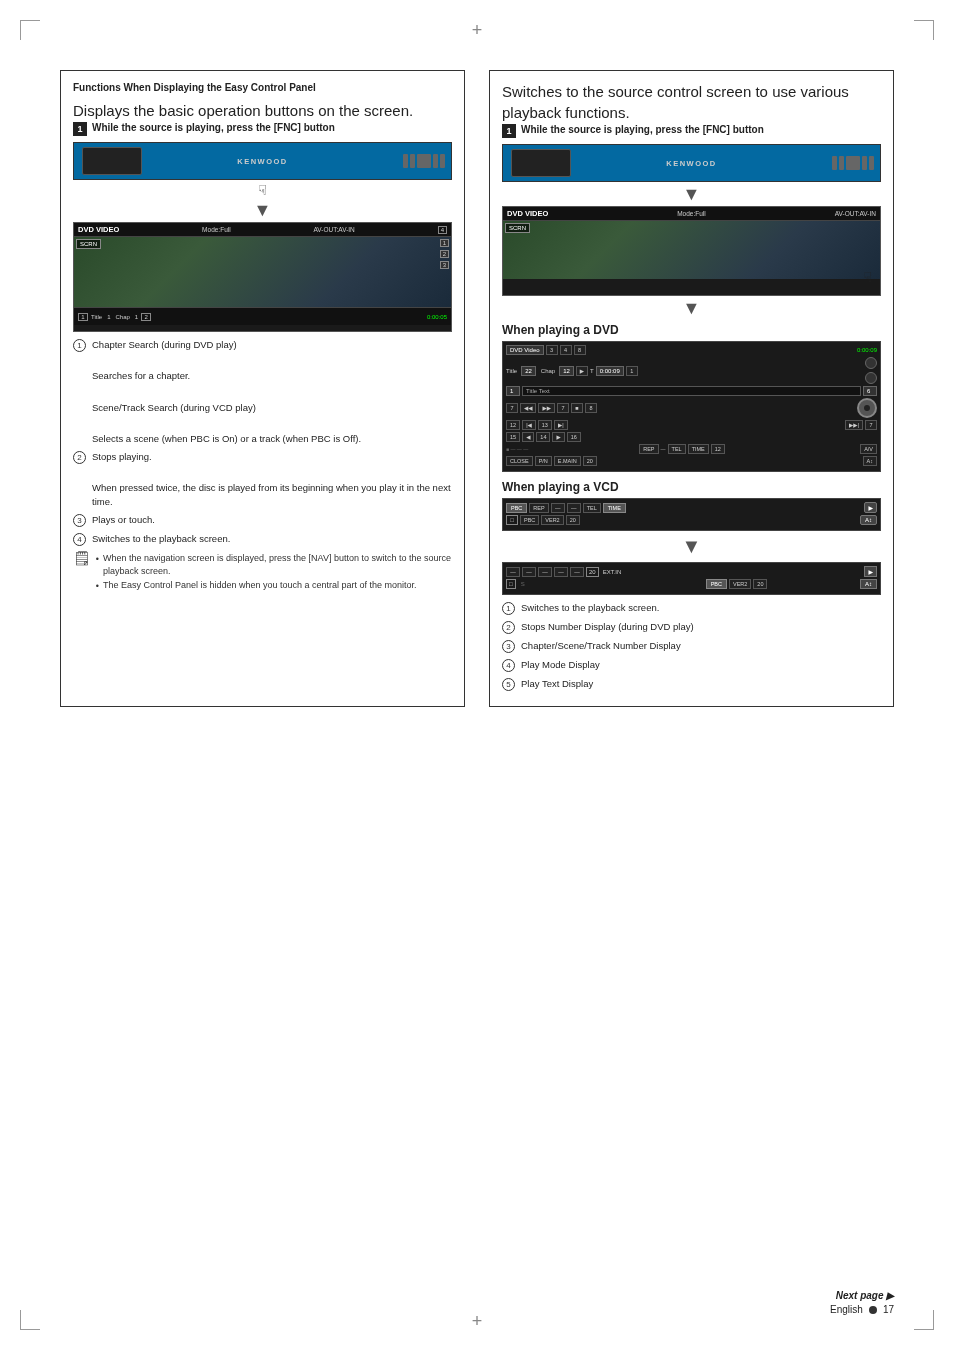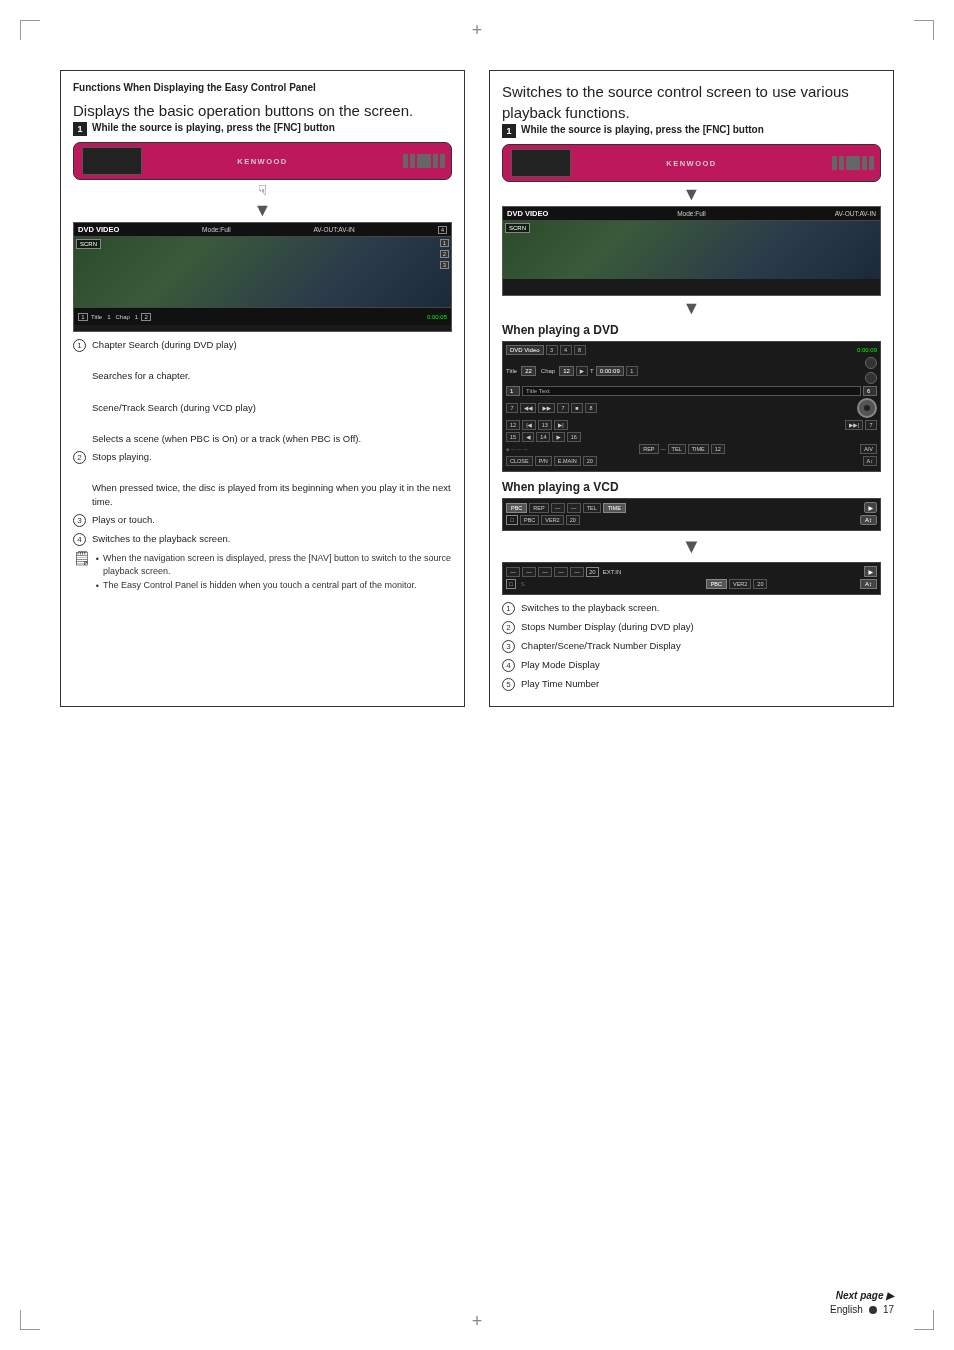--- a/index.html
+++ b/index.html
@@ -377,23 +377,23 @@
     .hand-icon {
       text-align: center;
       font-size: 14px;
       margin-bottom: 2px;
     }
 
     
     .device-img2 {
       width: 100%;
       height: 38px;
-      background: #be185d;
+      background: #0369a1;
       border: 1px solid #333;
-      border-radius: 7px;
+      border-radius: 0;
       position: relative;
       display: flex;
       align-items: center;
       margin-bottom: 2px;
       overflow: hidden;
     }
     .device-inner-screen {
       width: 60px;
       height: 28px;
       background: #222;
@@ -735,21 +735,21 @@
         <div class="item-row">
           <div class="circle-num">3</div>
           <div class="item-text">Chapter/Scene/Track Number Display</div>
         </div>
         <div class="item-row">
           <div class="circle-num">4</div>
           <div class="item-text">Play Mode Display</div>
         </div>
         <div class="item-row">
           <div class="circle-num">5</div>
-          <div class="item-text">Play Time Number</div>
+          <div class="item-text">Play Text Display</div>
         </div>
       </div>
     </div>
 
   </div>
 
   <div class="page-footer">
     <div class="next-page-label">Next page ▶</div>
     <div class="page-num-line">
       <span>English</span>

